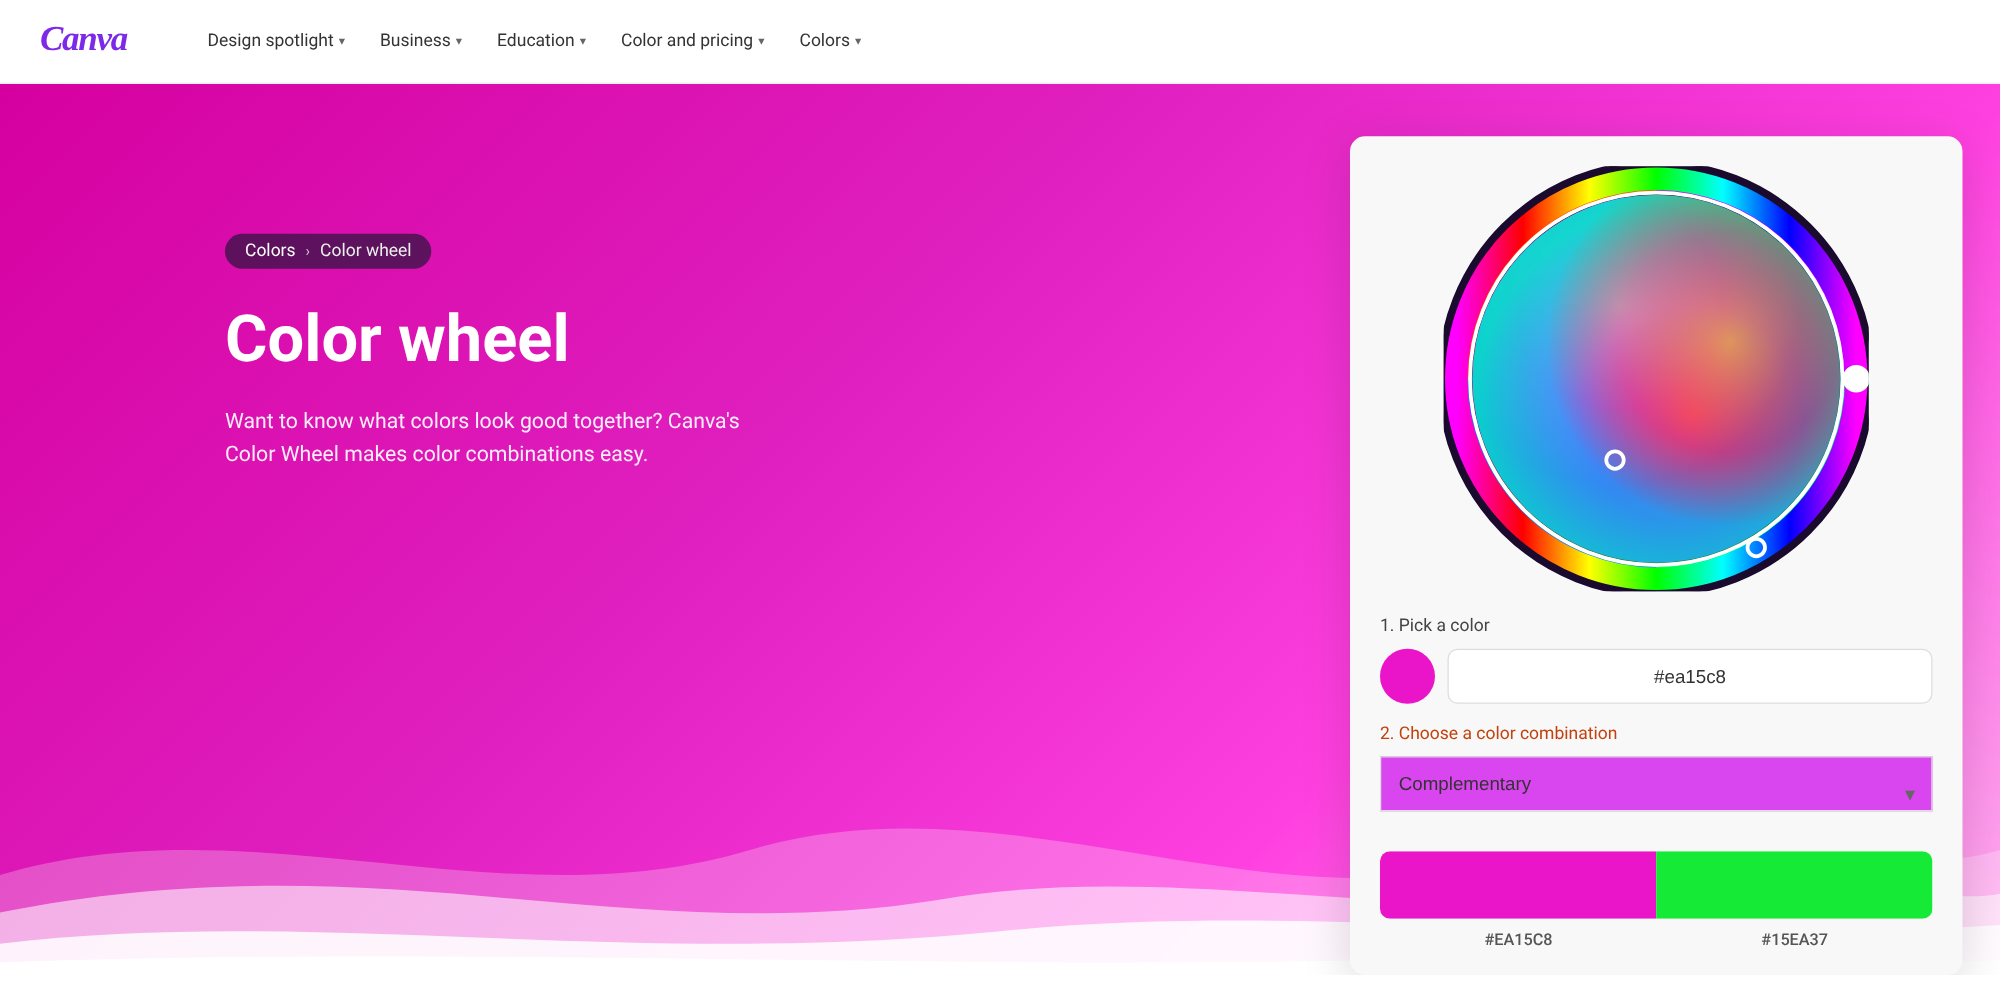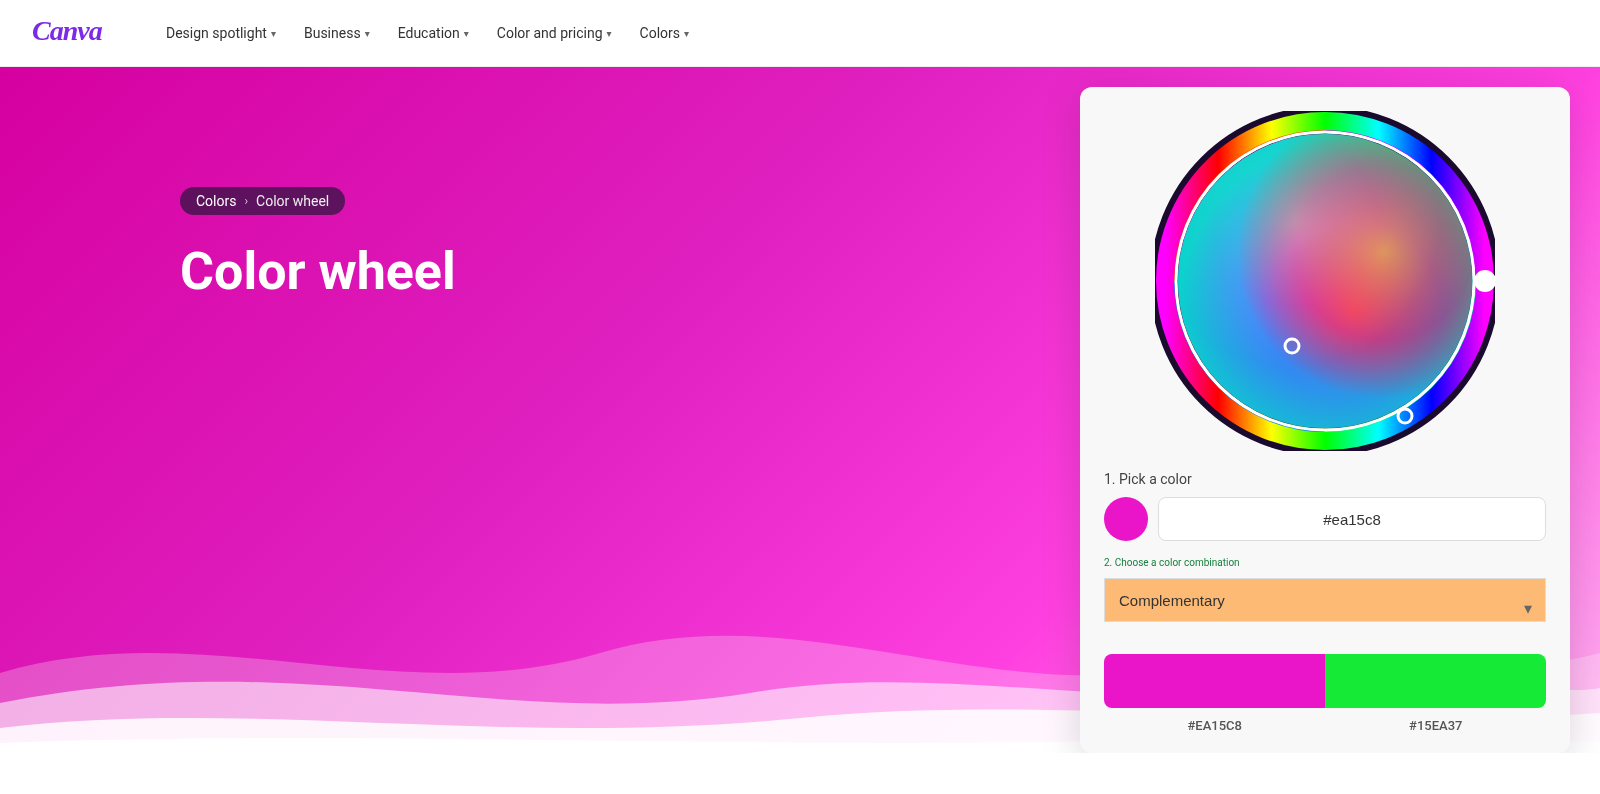--- a/index.html
+++ b/index.html
@@ -101,20 +101,21 @@
     
     .hero-right {
       width: 520px;
       flex-shrink: 0;
       padding: 0 30px 0 0;
       display: flex;
       align-items: flex-start;
       justify-content: flex-end;
       position: relative;
       z-index: 5;
+      margin-top: 22px;
     }
 
     .color-panel {
       background: #f8f8f8;
       border-radius: 12px;
       padding: 24px 24px 20px;
       width: 500px;
       margin-top: 20px;
       box-shadow: 0 8px 40px rgba(0,0,0,0.15);
     }
@@ -159,33 +160,33 @@
       padding: 0 14px;
       font-size: 15px;
       color: #333;
       background: #fff;
       outline: none;
       text-align: center;
     }
 
     
     .combo-label {
-      font-size: 10px;
-      color: #15803d;
+      font-size: 14px;
+      color: #c2410c;
       margin-bottom: 10px;
     }
     .combo-select {
       width: 100%;
       height: 44px;
       border: 1.5px solid #ddd;
       border-radius: 0;
       padding: 0 14px;
       font-size: 15px;
       color: #333;
-      background: #fdba74;
+      background: #d946ef;
       appearance: none;
       cursor: pointer;
       outline: none;
       margin-bottom: 16px;
     }
     .combo-select-wrapper {
       position: relative;
       margin-bottom: 16px;
     }
     .combo-select-wrapper::after {
@@ -273,20 +274,21 @@
     <path d="M0,190 C400,175 800,200 1200,185 C1400,178 1520,192 1600,188 L1600,200 L0,200 Z" fill="#fff"></path>
   </svg>
 
   <div class="hero-left">
     <div class="breadcrumb">
       <span class="breadcrumb-colors">Colors</span>
       <span class="breadcrumb-chevron">›</span>
       <span class="breadcrumb-current">Color wheel</span>
     </div>
     <h1 class="hero-title">Color wheel</h1>
+    <p class="hero-desc">Want to know what colors look good together? Canva's Color Wheel makes color combinations easy.</p>
   </div>
 
   <div class="hero-right">
     <div class="color-panel">
 
       <div class="color-wheel-container">
         <svg class="wheel-svg" viewBox="0 0 340 340">
           <defs>
 
             <radialGradient id="satGrad" cx="50%" cy="50%" r="50%">

